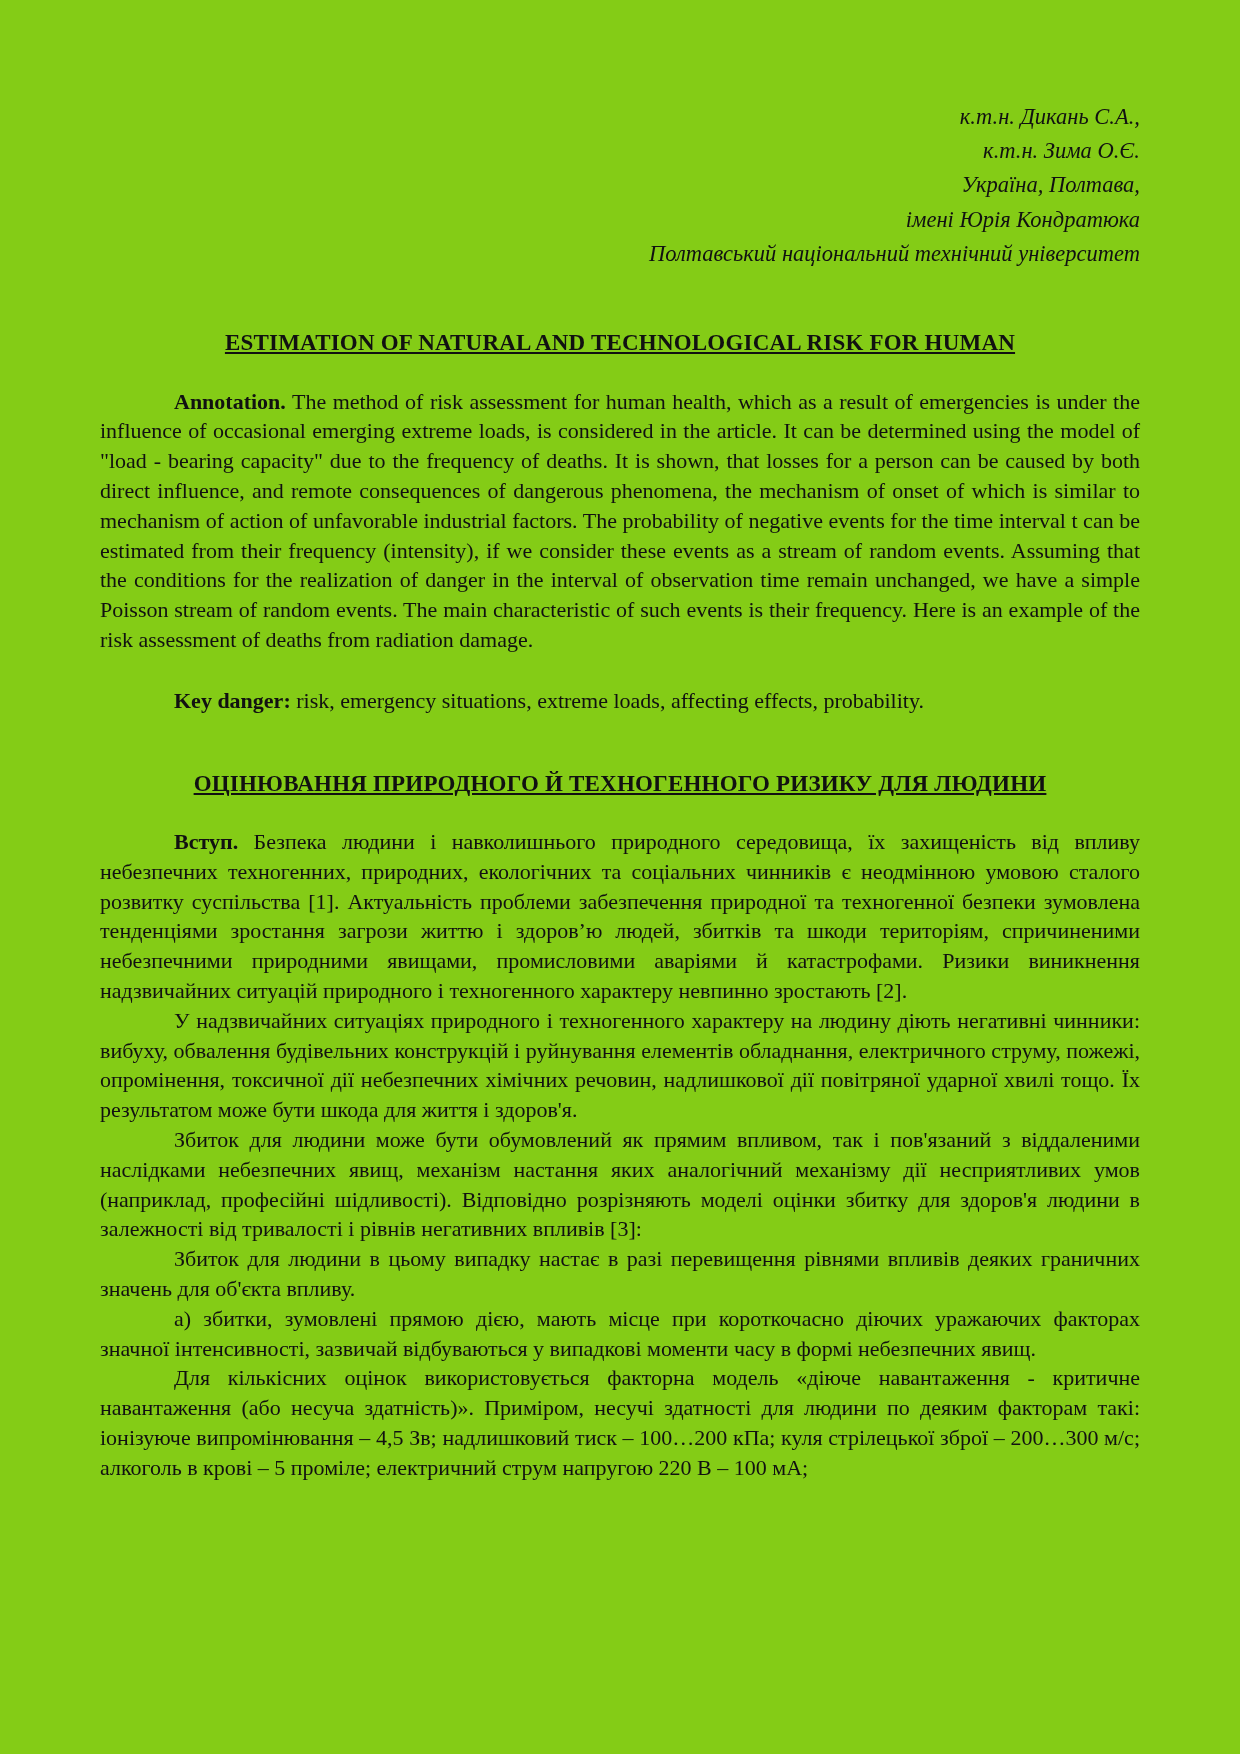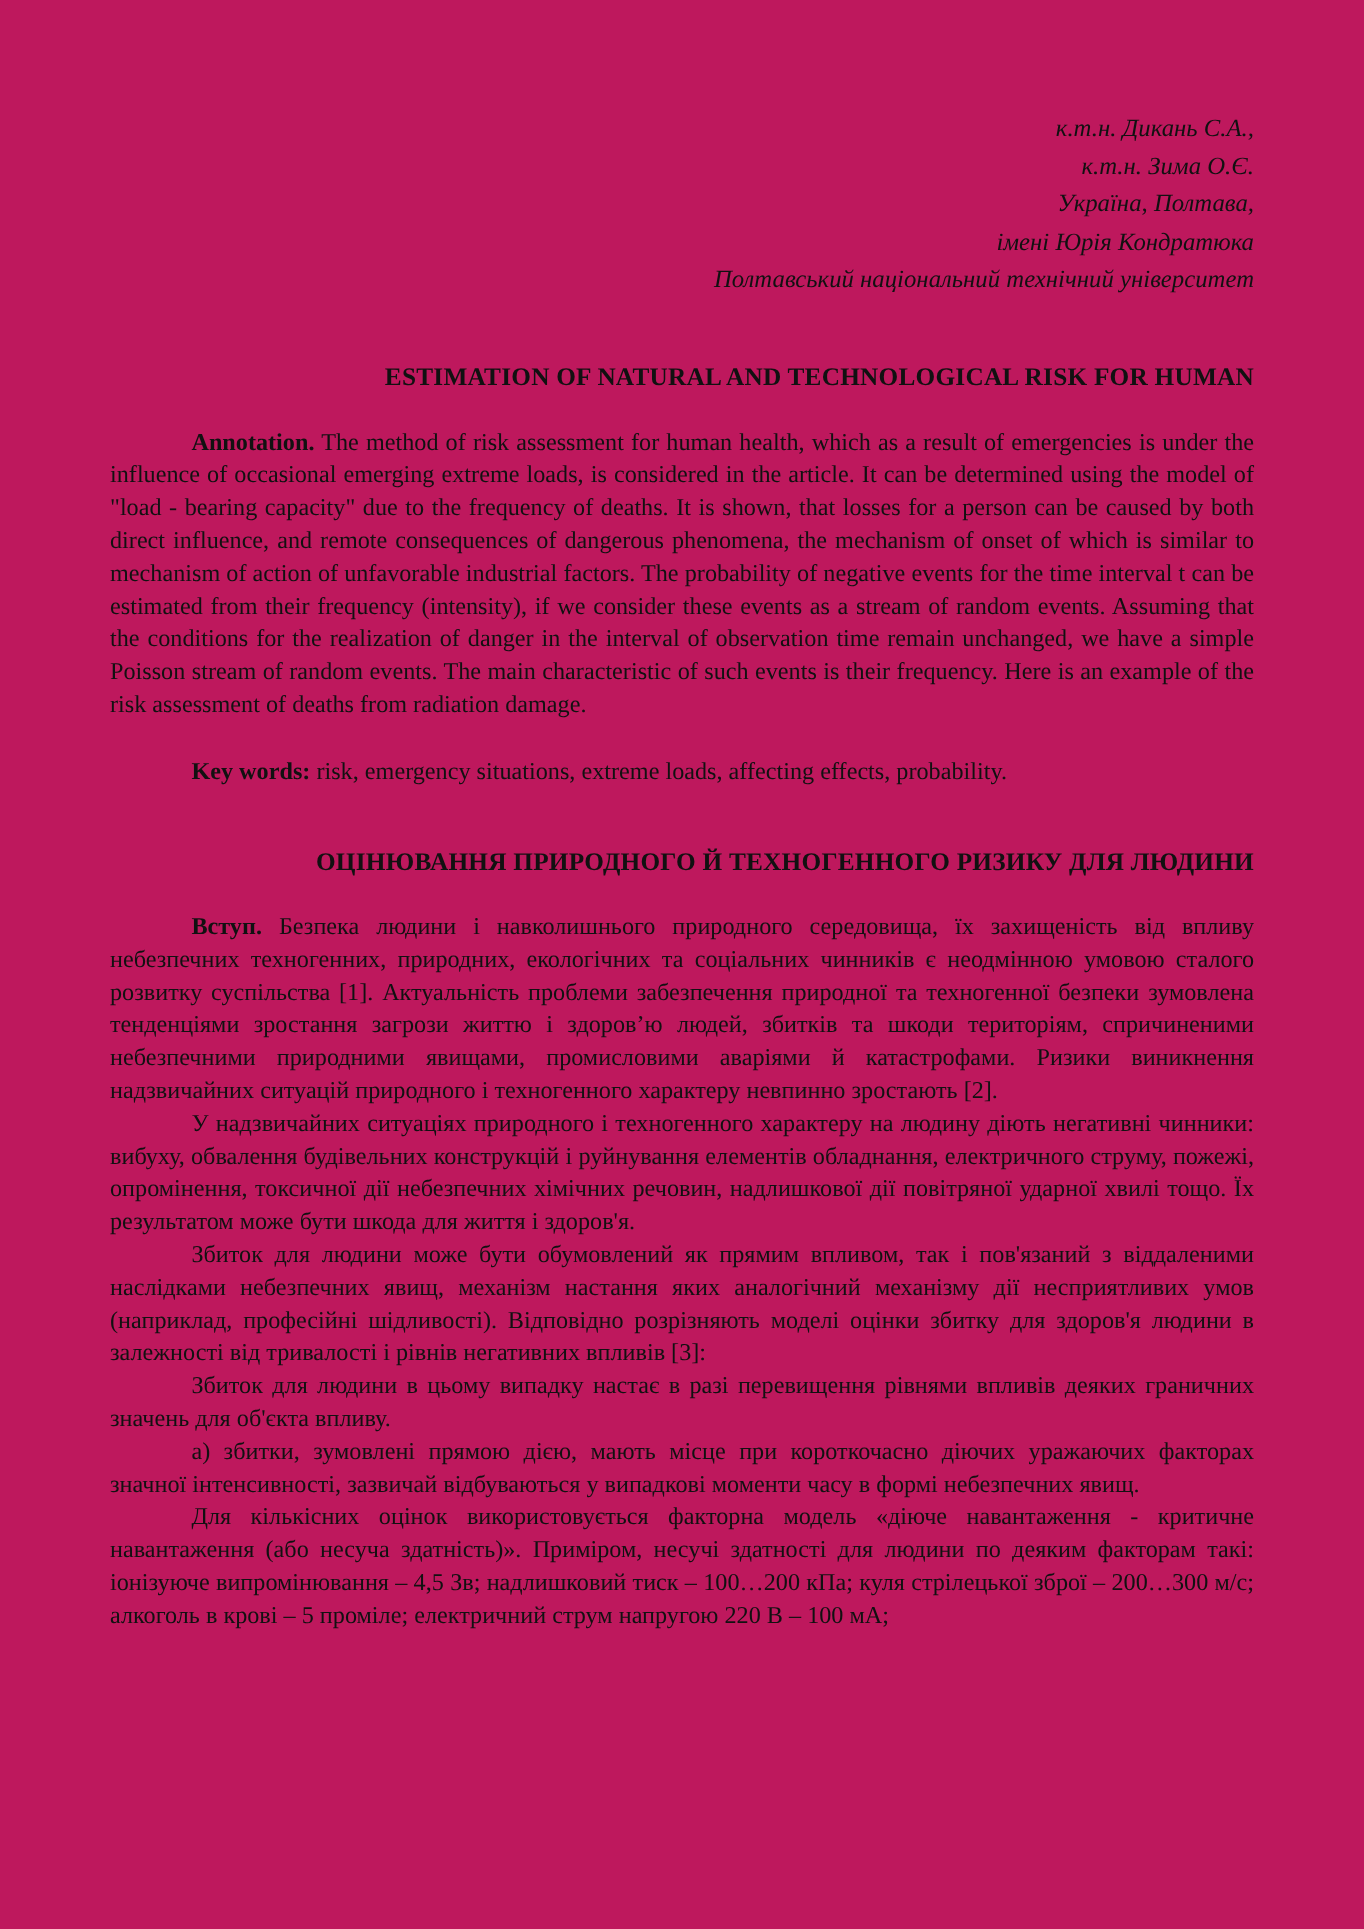--- a/index.html
+++ b/index.html
@@ -14,46 +14,47 @@
     color: #111111;
     -webkit-font-smoothing: antialiased;
   }
 
   .page {
     position: relative;
     width: 1240px;
     height: 1754px;
     box-sizing: border-box;
     padding: 96px 100px 80px 100px;
-    background: #be185d;
+    background: #84cc16;
   }
 
   
   .author-block {
     text-align: right;
     font-style: italic;
     font-size: 22.5px;
     line-height: 1.52;
     margin: 0 0 0 0;
     padding-top: 4px;
   }
   .author-line {
     display: block;
     white-space: nowrap;
   }
 
   
   .doc-title {
-    text-align: right;
+    text-align: center;
     font-weight: bold;
     font-size: 23px;
     letter-spacing: 0.2px;
-    margin: 0;
+    margin: 14px;
     padding: 0;
     line-height: 1.2;
+    text-decoration: underline;
   }
   .title-en-wrap { margin-top: 58px; }
   .title-uk-wrap { margin-top: 54px; }
   p.para {
     margin: 0;
     text-indent: 74px;
     text-align: justify;
     font-size: 22px;
     line-height: 1.355;
   }
@@ -81,21 +82,21 @@
 
   <div class="title-en-wrap">
     <h1 class="doc-title">ESTIMATION OF NATURAL AND TECHNOLOGICAL RISK FOR HUMAN</h1>
   </div>
 
   <div class="abstract-wrap">
     <p class="para"><span class="lead">Annotation.</span><span> The method of risk assessment for human health, which as a result of emergencies is under the influence of occasional emerging extreme loads, is considered in the article. It can be determined using the model of "load - bearing capacity" due to the frequency of deaths. It is shown, that losses for a person can be caused by both direct influence, and remote consequences of dangerous phenomena, the mechanism of onset of which is similar to mechanism of action of unfavorable industrial factors. The probability of negative events for the time interval t can be estimated from their frequency (intensity), if we consider these events as a stream of random events. Assuming that the conditions for the realization of danger in the interval of observation time remain unchanged, we have a simple Poisson stream of random events. The main characteristic of such events is their frequency. Here is an example of the risk assessment of deaths from radiation damage.</span></p>
   </div>
 
   <div class="keywords-wrap">
-    <p class="para"><span class="lead">Key words:</span><span> risk, emergency situations, extreme loads, affecting effects, probability.</span></p>
+    <p class="para"><span class="lead">Key danger:</span><span> risk, emergency situations, extreme loads, affecting effects, probability.</span></p>
   </div>
 
   <div class="title-uk-wrap">
     <h1 class="doc-title">ОЦІНЮВАННЯ ПРИРОДНОГО Й ТЕХНОГЕННОГО РИЗИКУ ДЛЯ ЛЮДИНИ</h1>
   </div>
 
   <div class="uk-body-wrap">
     <p class="para"><span class="lead">Вступ.</span><span> Безпека людини і навколишнього природного середовища, їх захищеність від впливу небезпечних техногенних, природних, екологічних та соціальних чинників є неодмінною умовою сталого розвитку суспільства [1]. Актуальність проблеми забезпечення природної та техногенної безпеки зумовлена тенденціями зростання загрози життю і здоров’ю людей, збитків та шкоди територіям, спричиненими небезпечними природними явищами, промисловими аваріями й катастрофами. Ризики виникнення надзвичайних ситуацій природного і техногенного характеру невпинно зростають [2].</span></p>
     <p class="para">У надзвичайних ситуаціях природного і техногенного характеру на людину діють негативні чинники: вибуху, обвалення будівельних конструкцій і руйнування елементів обладнання, електричного струму, пожежі, опромінення, токсичної дії небезпечних хімічних речовин, надлишкової дії повітряної ударної хвилі тощо. Їх результатом може бути шкода для життя і здоров'я.</p>
     <p class="para">Збиток для людини може бути обумовлений як прямим впливом, так і пов'язаний з віддаленими наслідками небезпечних явищ, механізм настання яких аналогічний механізму дії несприятливих умов (наприклад, професійні шідливості). Відповідно розрізняють моделі оцінки збитку для здоров'я людини в залежності від тривалості і рівнів негативних впливів [3]:</p>

